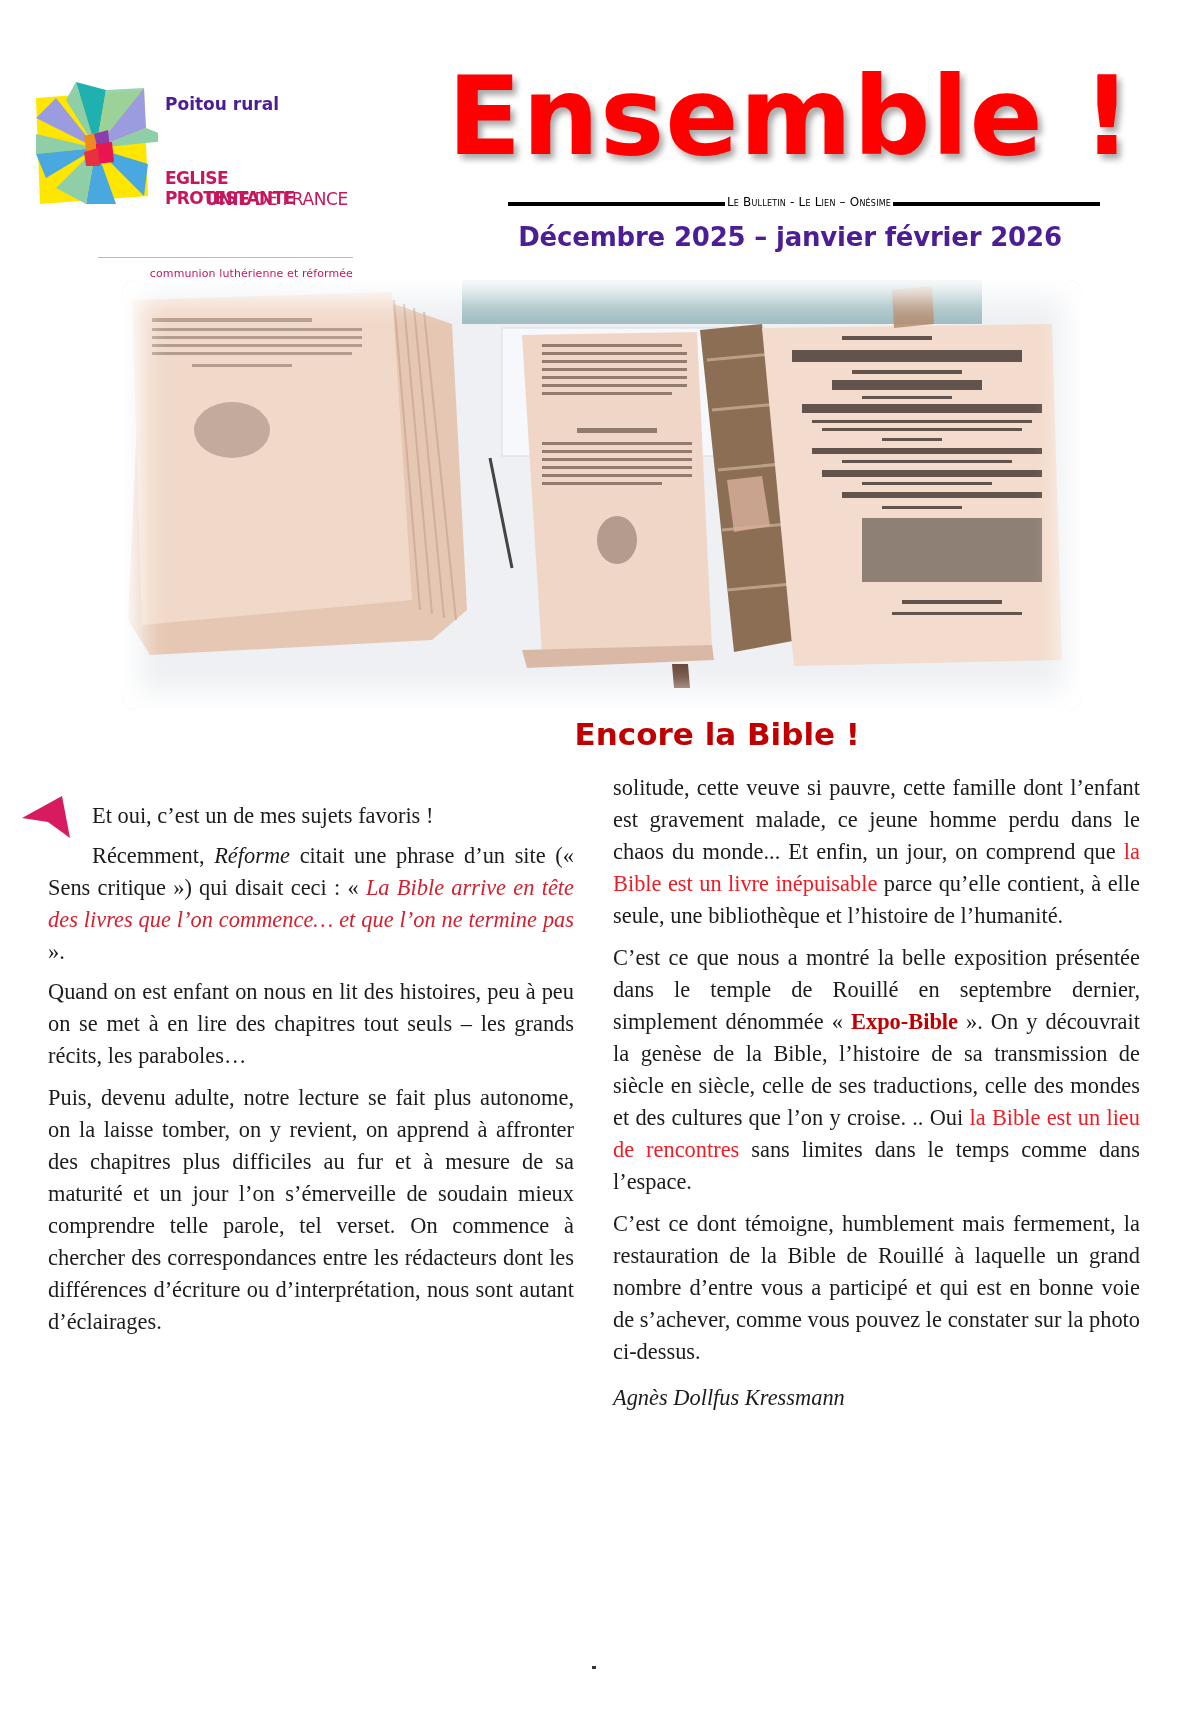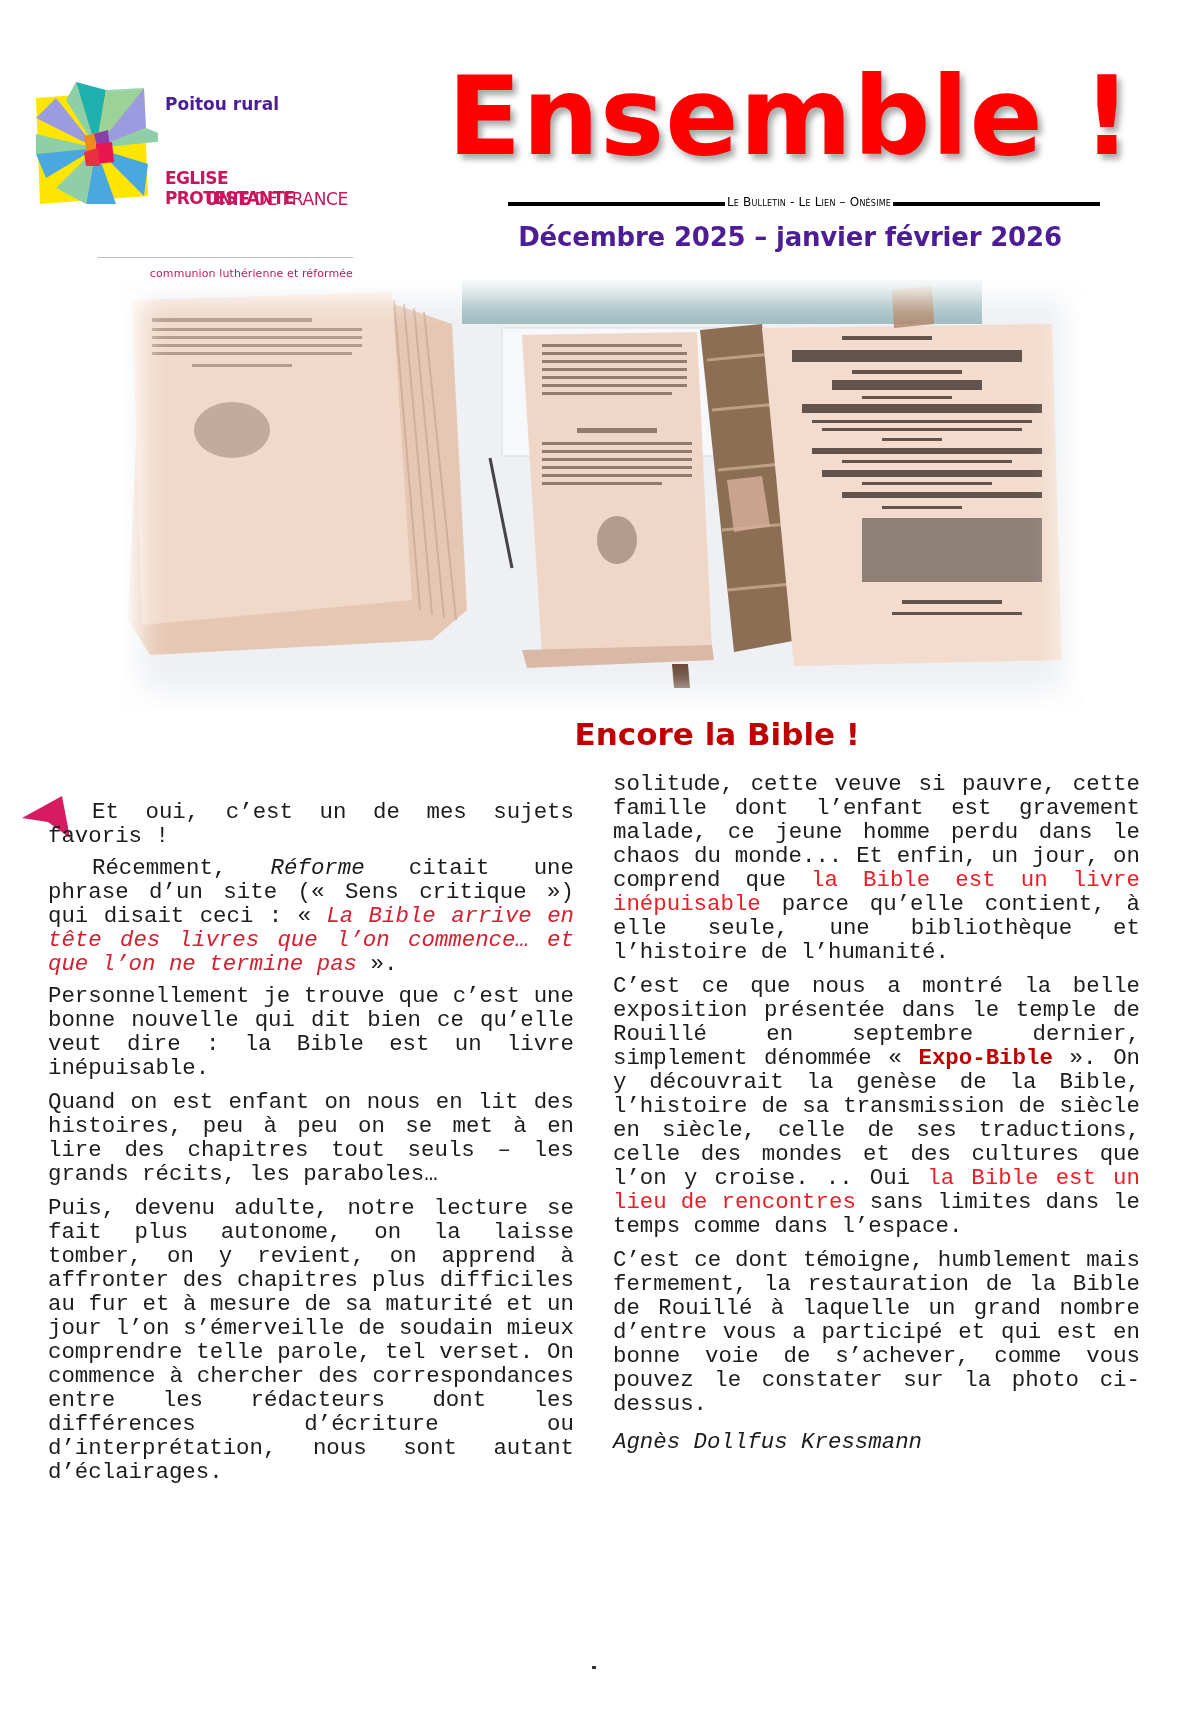--- a/index.html
+++ b/index.html
@@ -27,21 +27,21 @@
   .photo { position: absolute; left: 122px; top: 280px; width: 960px; height: 430px; border-radius: 14px; overflow: hidden; background: #eef0f2;
            box-shadow: inset 0 0 30px 14px #ffffff; }
   .photo svg { width: 100%; height: 100%; display: block; }
   .photo-fade { position: absolute; inset: 0; box-shadow: inset 0 0 28px 18px #ffffff; border-radius: 14px; pointer-events: none; }
 
   
   .article-title { position: absolute; left: 440px; top: 716px; width: 420px; text-align: right; font-family: "DejaVu Sans", sans-serif; font-weight: bold; font-size: 31px; color: #c00000; }
 
   .arrow { position: absolute; left: 22px; top: 792px; width: 48px; height: 48px; }
 
-  .col { position: absolute; font-size: 22.4px; line-height: 24px; text-align: justify; hyphens: none; color: #1c1c1c; font-family: Liberation Mono, monospace; }
+  .col { position: absolute; font-size: 22.4px; line-height: 32px; text-align: justify; hyphens: none; color: #1c1c1c; }
   .col-left { left: 48px; top: 800px; width: 526px; }
   .col-right { left: 613px; top: 772px; width: 527px; }
   .col p { margin-bottom: 10px; }
   .col p.indent { text-indent: 44px; margin-bottom: 8px; }
   .red { color: #ee1c24; }
   .dark-red-bold { color: #c00000; font-weight: bold; }
   .quote { color: #d42030; font-style: italic; }
   .signature { text-align: left; font-style: italic; margin-top: 14px; }
 
   .page-dot { position: absolute; left: 592px; top: 1666px; width: 4px; height: 3px; background: #333; }
@@ -168,21 +168,20 @@
 
 <div class="article-title">Encore la Bible !</div>
 
 <svg class="arrow" viewBox="0 0 48 48">
   <polygon points="40,4 48,46 26,30 0,26" fill="#d81b60"></polygon>
 </svg>
 
 <div class="col col-left">
   <p class="indent">Et oui, c’est un de mes sujets favoris !</p>
   <p class="indent"><span>Récemment, </span><i>Réforme</i><span> citait une phrase d’un site (« Sens critique ») qui disait ceci : « </span><span class="quote">La Bible arrive en tête  des livres que l’on commence… et que l’on ne termine pas</span><span> ».</span></p>
-  <p>Personnellement je trouve que c’est une bonne nouvelle qui dit bien ce qu’elle veut dire : la Bible est un livre inépuisable.</p>
   <p>Quand on est enfant on nous en lit des histoires, peu à peu on se met à en lire des chapitres tout seuls – les grands récits, les paraboles…</p>
   <p>Puis, devenu adulte, notre lecture se fait plus autonome, on la laisse tomber, on y revient, on apprend à affronter des chapitres plus difficiles au fur et à mesure de sa maturité et un jour l’on s’émerveille de soudain mieux comprendre telle parole, tel verset. On commence à chercher des correspondances entre les rédacteurs dont les différences d’écriture ou d’interprétation, nous sont autant d’éclairages.</p>
 </div>
 
 <div class="col col-right">
   <p><span>solitude, cette veuve si pauvre, cette famille dont l’enfant est gravement malade, ce jeune homme perdu dans le chaos du monde... Et enfin, un jour, on comprend que </span><span class="red">la Bible est un livre inépuisable</span><span> parce qu’elle contient, à elle seule, une bibliothèque et l’histoire de l’humanité.</span></p>
   <p><span>C’est ce que nous a montré la belle exposition présentée dans le temple de Rouillé en septembre dernier, simplement dénommée « </span><span class="dark-red-bold">Expo-Bible</span><span> ». On y découvrait la genèse de la Bible, l’histoire de sa transmission de siècle en siècle, celle de ses traductions, celle des mondes et des cultures que l’on y croise. .. Oui </span><span class="red">la Bible est un lieu de rencontres</span><span> sans limites dans le temps comme dans l’espace.</span></p>
   <p>C’est ce dont témoigne, humblement mais fermement, la restauration de la Bible de Rouillé à laquelle un grand nombre d’entre vous a participé et qui est en bonne voie de s’achever, comme vous pouvez le constater sur la photo ci-dessus.</p>
   <p class="signature">Agnès Dollfus Kressmann</p>
 </div>

